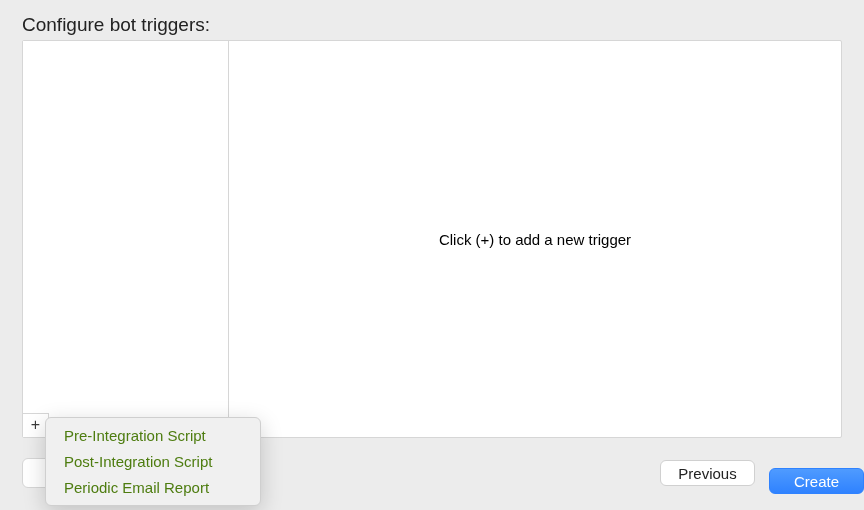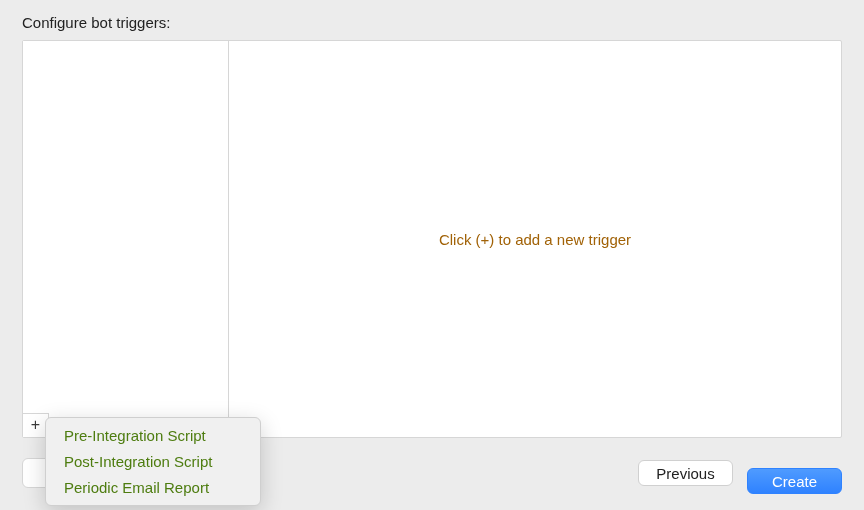--- a/index.html
+++ b/index.html
@@ -8,21 +8,21 @@
       background: #ececec;
       width: 864px;
       height: 510px;
       overflow: hidden;
       position: relative;
     }
     .heading {
       position: absolute;
       left: 22px;
       top: 14px;
-      font-size: 15px;
+      font-size: 19px;
       color: #222;
     }
     .panel {
       position: absolute;
       left: 22px;
       top: 40px;
       width: 820px;
       height: 398px;
       background: #fff;
       border: 1px solid #d6d6d6;
@@ -59,21 +59,21 @@
       position: relative;
       top: -1px;
     }
     .detail {
       flex: 1;
       display: flex;
       align-items: center;
       justify-content: center;
     }
     .placeholder {
-      color: #a16207;
+      color: #000000;
       font-size: 15px;
     }
     .dropdown {
       position: absolute;
       left: 45px;
       top: 417px;
       width: 216px;
       background: #f0f0f0;
       border: 1px solid #cfcfcf;
       border-radius: 6px;
@@ -89,21 +89,20 @@
     }
     .footer {
       position: absolute;
       left: 0;
       right: 0;
       bottom: 22px;
       height: 30px;
       display: flex;
       justify-content: flex-end;
       align-items: center;
-      padding-right: 22px;
       gap: 14px;
     }
     .back-unknown {
       position: absolute;
       left: 22px;
       bottom: 22px;
       width: 30px;
       height: 30px;
       background: #fff;
       border: 1px solid #d6d6d6;

